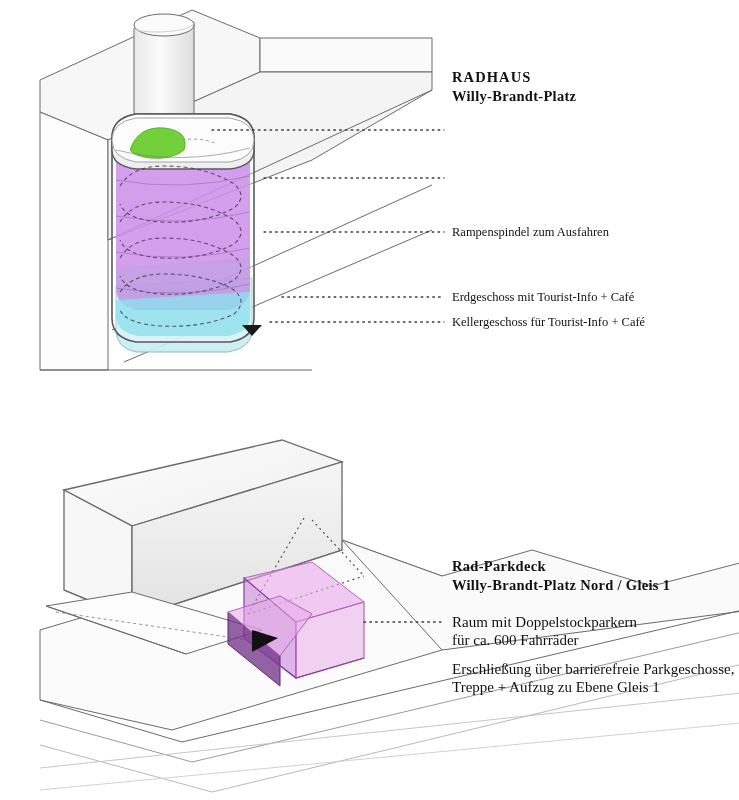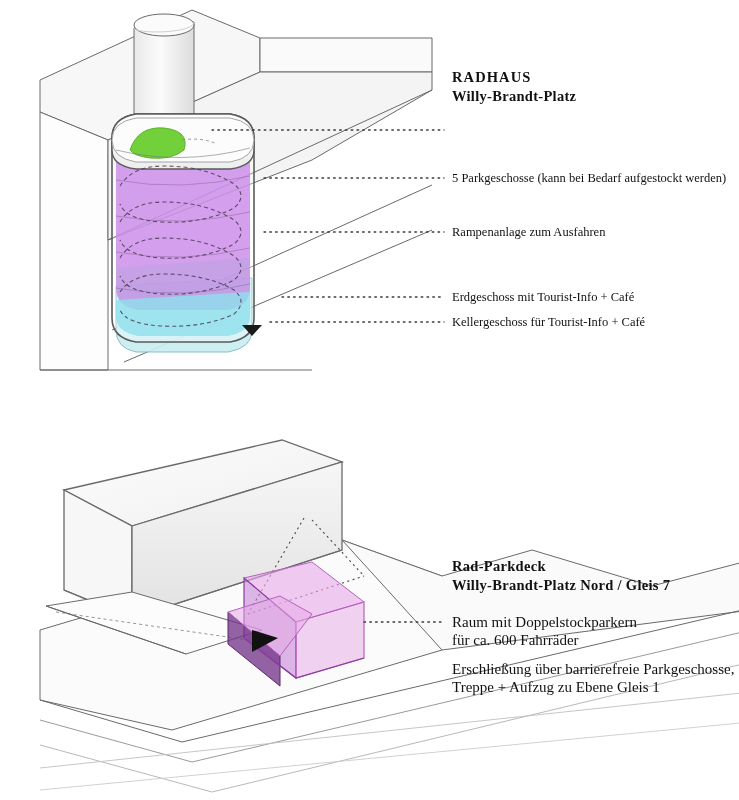--- a/index.html
+++ b/index.html
@@ -150,23 +150,22 @@
         <line x1="258" y1="322" x2="432" y2="322"></line>
       </g>
     </svg>
 
     <div class="label-block" style="left:440px; top:68px;">
       <div class="title title-caps">RADHAUS</div>
       <div class="title">Willy-Brandt-Platz</div>
     </div>
 
 
-    <div class="callout" style="left:440px; top:170px;">5 Parkgeschosse (kann bei Bedarf aufgestockt werden)</div>
-
-    <div class="callout" style="left:440px; top:224px;">Rampenanlage zum Ausfahren</div>
+
+    <div class="callout" style="left:440px; top:224px;">Rampenspindel zum Ausfahren</div>
 
     <div class="callout" style="left:440px; top:314px;">Kellergeschoss für Tourist-Info + Café</div>
 
     <div class="callout" style="left:440px; top:289px;">Erdgeschoss mit Tourist-Info + Café</div>
   </div>
 
   <div class="panel" id="panel-bottom">
 
     <svg class="diagram-svg" width="739" height="400" viewBox="0 0 739 400">
       <defs>
@@ -223,21 +222,21 @@
         <polygon points="240,230 266,238 240,252" fill="#111111"></polygon>
       </g>
 
       <g stroke="#3a3a3a" stroke-width="1.3" stroke-dasharray="1.6 4.2" stroke-linecap="round">
         <line x1="352" y1="222" x2="432" y2="222"></line>
       </g>
     </svg>
 
     <div class="label-block" style="left:440px; top:157px;">
       <div class="title">Rad-Parkdeck</div>
-      <div class="title">Willy-Brandt-Platz Nord / Gleis 7</div>
+      <div class="title">Willy-Brandt-Platz Nord / Gleis 1</div>
     </div>
 
     <div class="para" style="left:440px; top:214px;">
       <div>Raum mit Doppelstockparkern</div>
       <div>für ca. 600 Fahrräder</div>
     </div>
 
     <div class="para" style="left:440px; top:261px;">
       <div>Erschließung über barrierefreie Parkgeschosse,</div>
       <div>Treppe + Aufzug zu Ebene Gleis 1</div>

